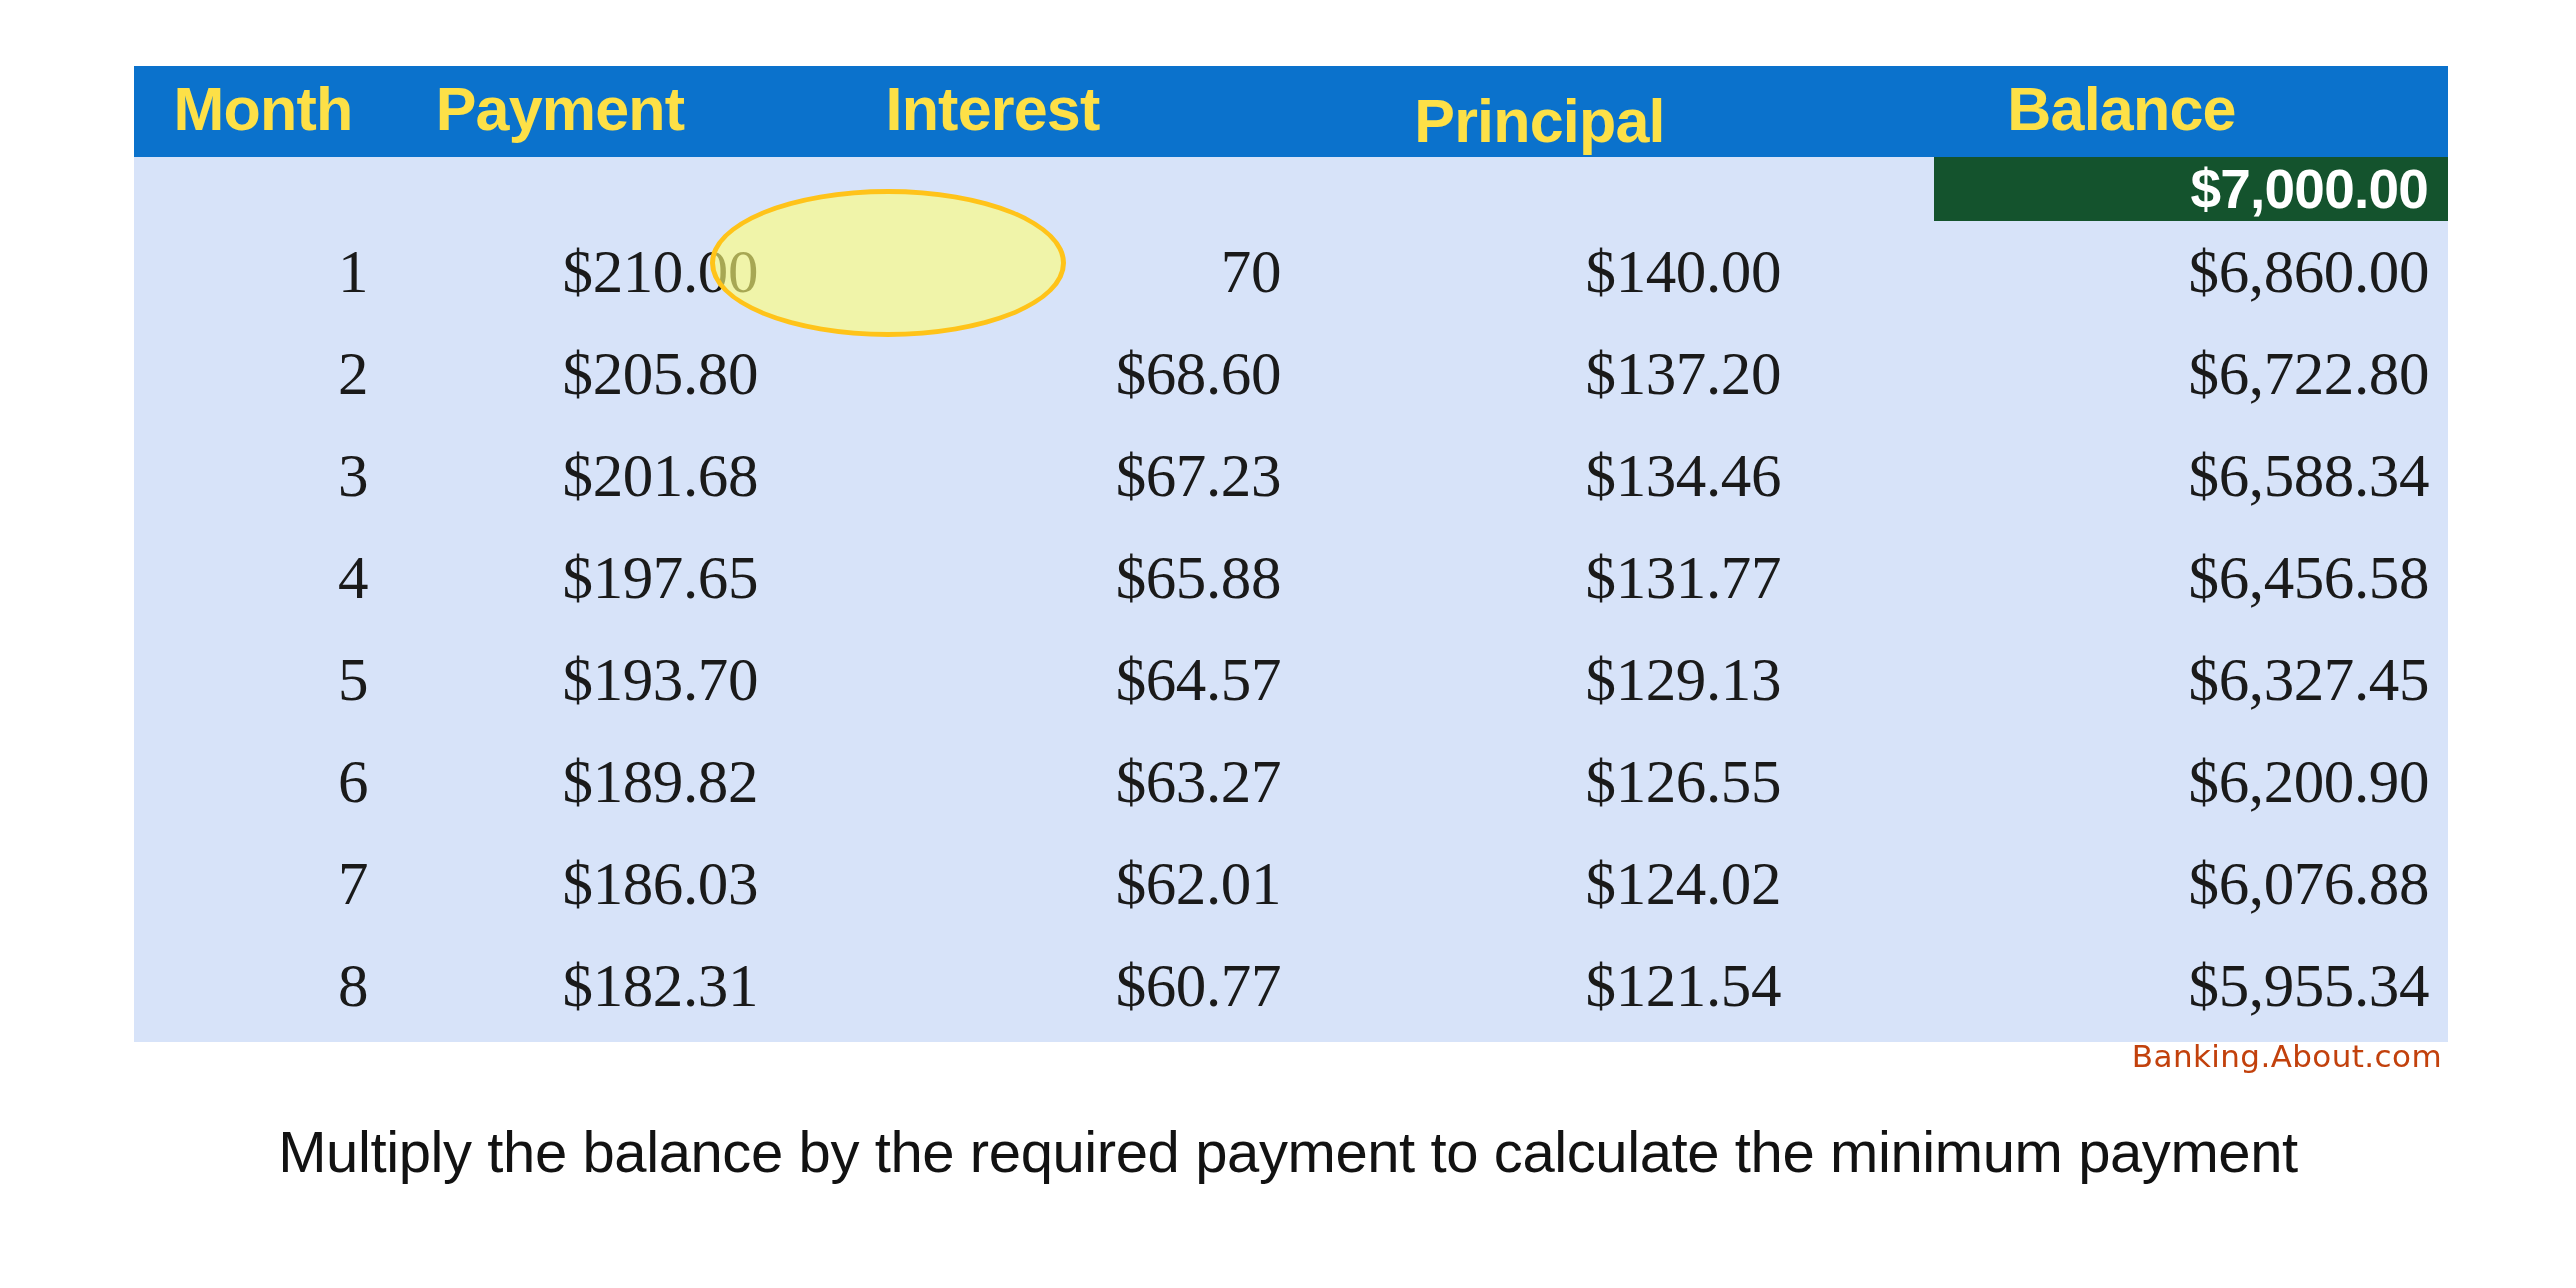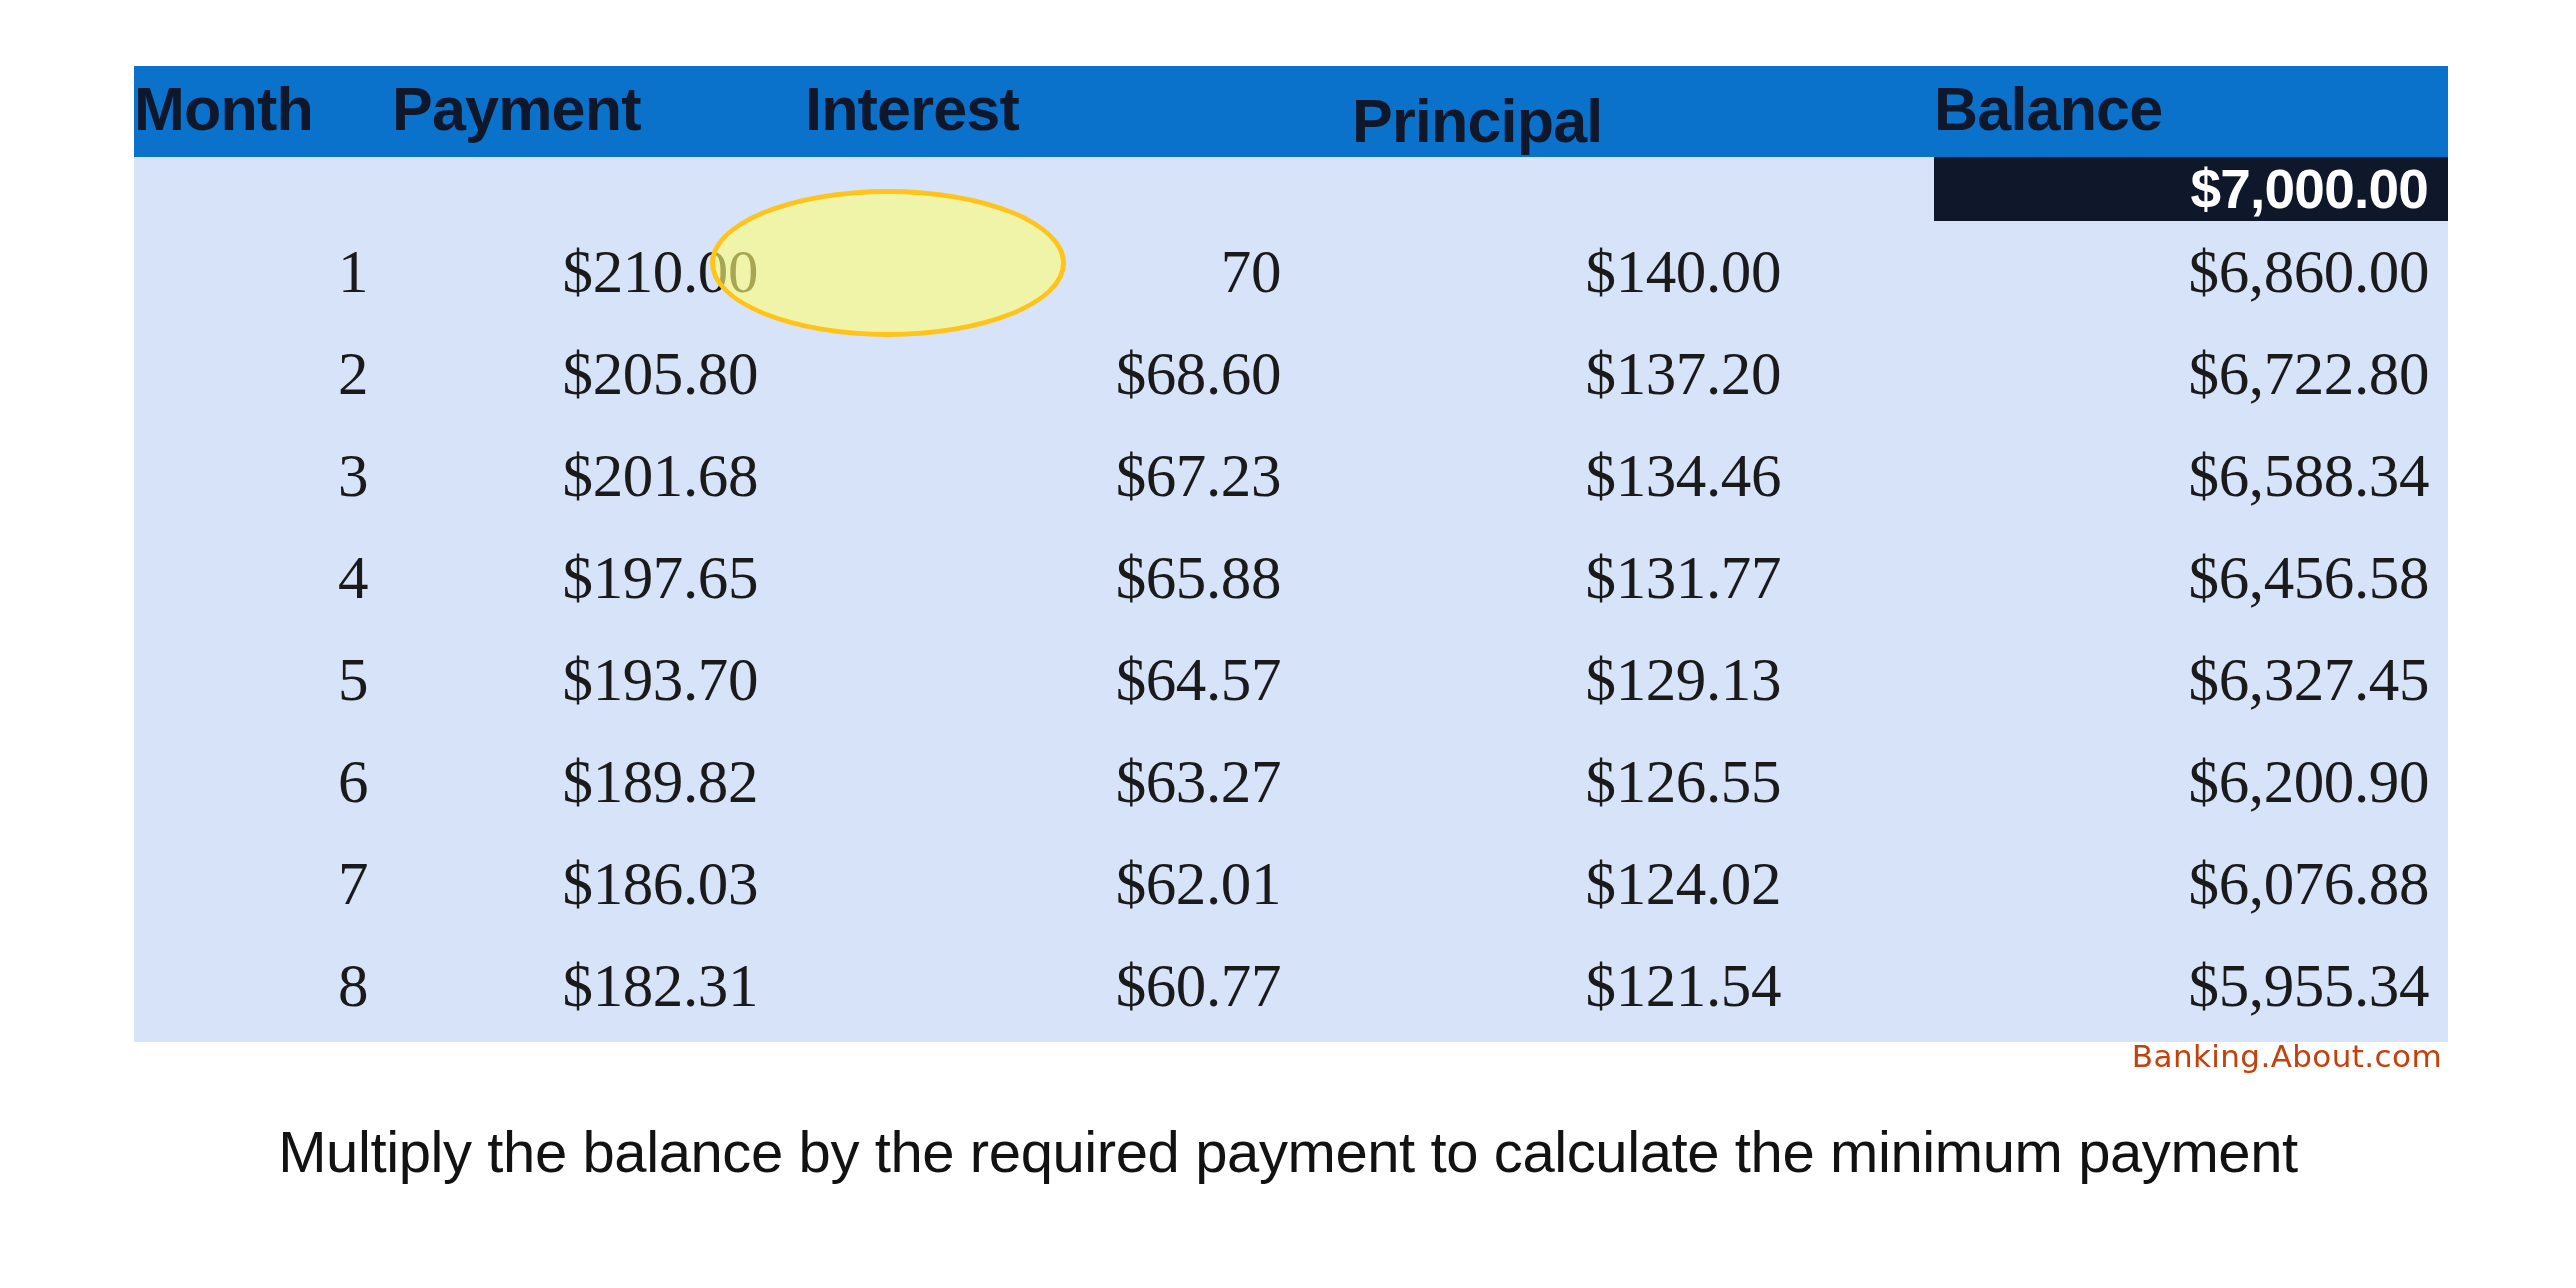--- a/index.html
+++ b/index.html
@@ -33,41 +33,42 @@
     width: 100%;
     height: 91px;
     background: #0b72cc;
     box-sizing: border-box;
   }
   .th {
     position: absolute;
     top: 0;
     height: 71px;
     line-height: 87px;
-    color: #0f172a;
+    color: #fde047;
     font-weight: bold;
     font-size: 61px;
     font-family: "Liberation Sans Narrow", "Liberation Sans", sans-serif;
     letter-spacing: -0.8px;
+    text-align: center;
     white-space: nowrap;
   }
   .th-month    { left: 0px;    width: 258px; }
   .th-payment  { left: 258px;  width: 336px; }
   .th-interest { left: 671px;  width: 375px; }
   .th-principal{ left: 1218px; width: 375px; margin-top: 12px; }
   .th-balance  { left: 1800px; width: 375px; }
 
   
   #opening-balance-cell {
     position: absolute;
     left: 1800px;
     top: 91px;
     width: 514px;
     height: 64px;
-    background: #0f172a;
+    background: #14532d;
     box-sizing: border-box;
   }
   #opening-balance-cell .val {
     position: absolute;
     right: 20px;
     top: 50%;
     transform: translateY(-50%);
     color: #ffffff;
     font-weight: bold;
     font-size: 55px;

